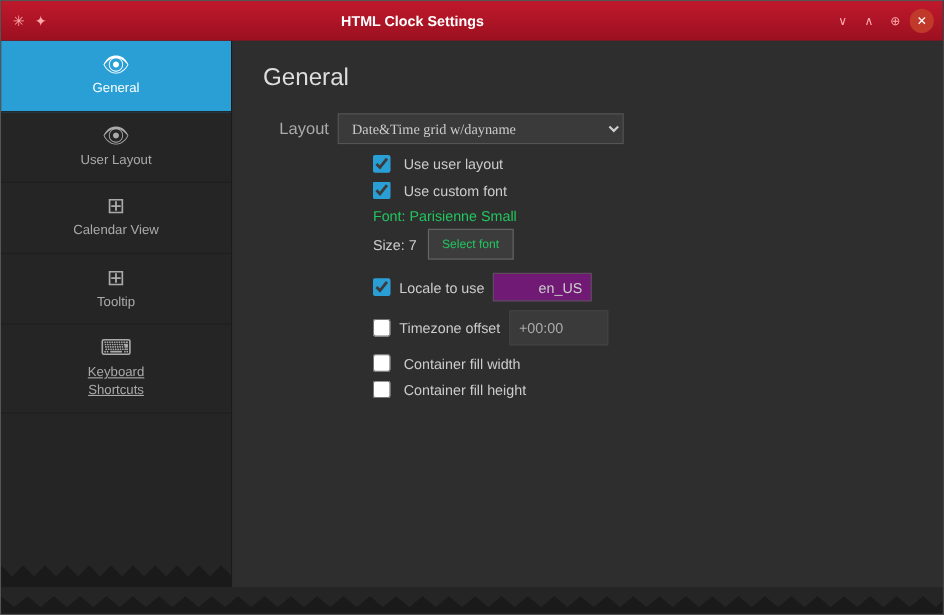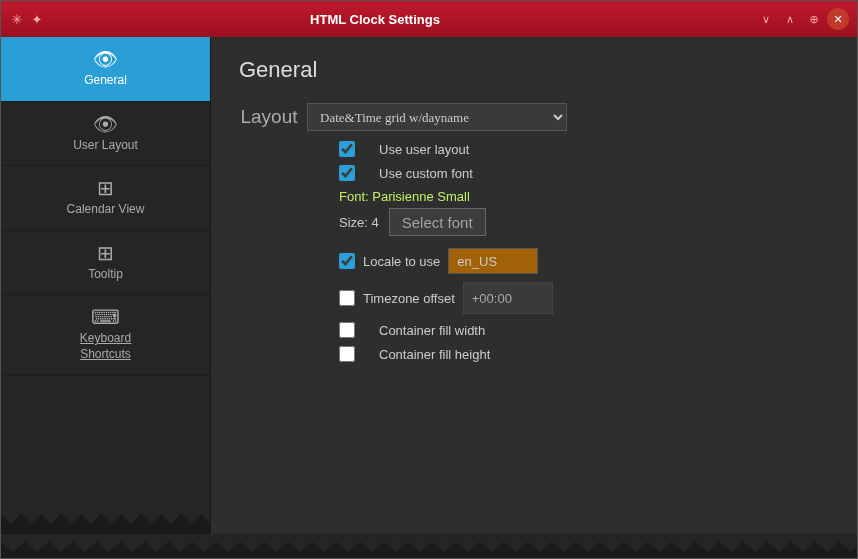--- a/index.html
+++ b/index.html
@@ -146,80 +146,80 @@
 
     .form-row {
       display: flex;
       align-items: center;
       margin-bottom: 10px;
       gap: 8px;
     }
 
     .form-label {
       color: #aaa;
-      font-size: 19px;
+      font-size: 15px;
       min-width: 60px;
-      text-align: center;
+      text-align: right;
     }
 
     select.layout-select {
       background: #3a3a3a;
       color: #ccc;
       border: 1px solid #555;
       padding: 4px 8px;
       font-size: 13px;
       width: 260px;
       appearance: auto;
       cursor: pointer;
       height: 28px;
       font-family: Liberation Serif, serif;
     }
 
     .checkbox-row {
       display: flex;
       align-items: center;
       margin-bottom: 8px;
       margin-left: 100px;
-      gap: 24px;
+      gap: 12px;
     }
 
     .checkbox-row input[type="checkbox"] {
       width: 16px;
       height: 16px;
       accent-color: #2a9fd6;
       cursor: pointer;
     }
 
     .checkbox-row label {
       color: #ccc;
       font-size: 13px;
       cursor: pointer;
     }
 
     .font-info {
       margin-left: 100px;
       margin-bottom: 4px;
-      color: #bef264;
+      color: #22c55e;
       font-size: 13px;
     }
 
     .font-row {
       display: flex;
       align-items: center;
       margin-left: 100px;
       margin-bottom: 12px;
       gap: 10px;
     }
 
     .select-font-btn {
       background: #3c3c3c;
-      color: #a3a3a3;
+      color: #22c55e;
       border: 1px solid #666;
       padding: 4px 12px;
-      font-size: 15px;
+      font-size: 11px;
       cursor: pointer;
       height: 28px;
     }
 
     .locale-row {
       display: flex;
       align-items: center;
       margin-left: 100px;
       margin-bottom: 8px;
       gap: 8px;
@@ -231,27 +231,28 @@
       accent-color: #2a9fd6;
       cursor: pointer;
     }
 
     .locale-row label {
       color: #ccc;
       font-size: 13px;
     }
 
     .locale-input {
-      background: #a16207;
+      background: #701a75;
       color: #ccc;
       border: 1px solid #555;
       padding: 3px 8px;
       font-size: 13px;
       width: 90px;
       height: 26px;
+      text-align: right;
     }
 
     .timezone-row {
       display: flex;
       align-items: center;
       margin-left: 100px;
       margin-bottom: 8px;
       gap: 8px;
     }
 
@@ -366,21 +367,21 @@
       <div class="checkbox-row">
         <input type="checkbox" id="use-custom-font" checked="" style="">
         <label for="use-custom-font">Use custom font</label>
       </div>
 
       <div class="font-info">
         <span>Font: Parisienne Small</span>
       </div>
 
       <div class="font-row">
-        <span>Size: 4</span>
+        <span>Size: 7</span>
         <button class="select-font-btn">Select font</button>
       </div>
 
       <div class="locale-row">
         <input type="checkbox" id="locale-checkbox" checked="" style="">
         <label for="locale-checkbox">Locale to use</label>
         <input type="text" class="locale-input" value="en_US" style="">
       </div>
 
       <div class="timezone-row">

